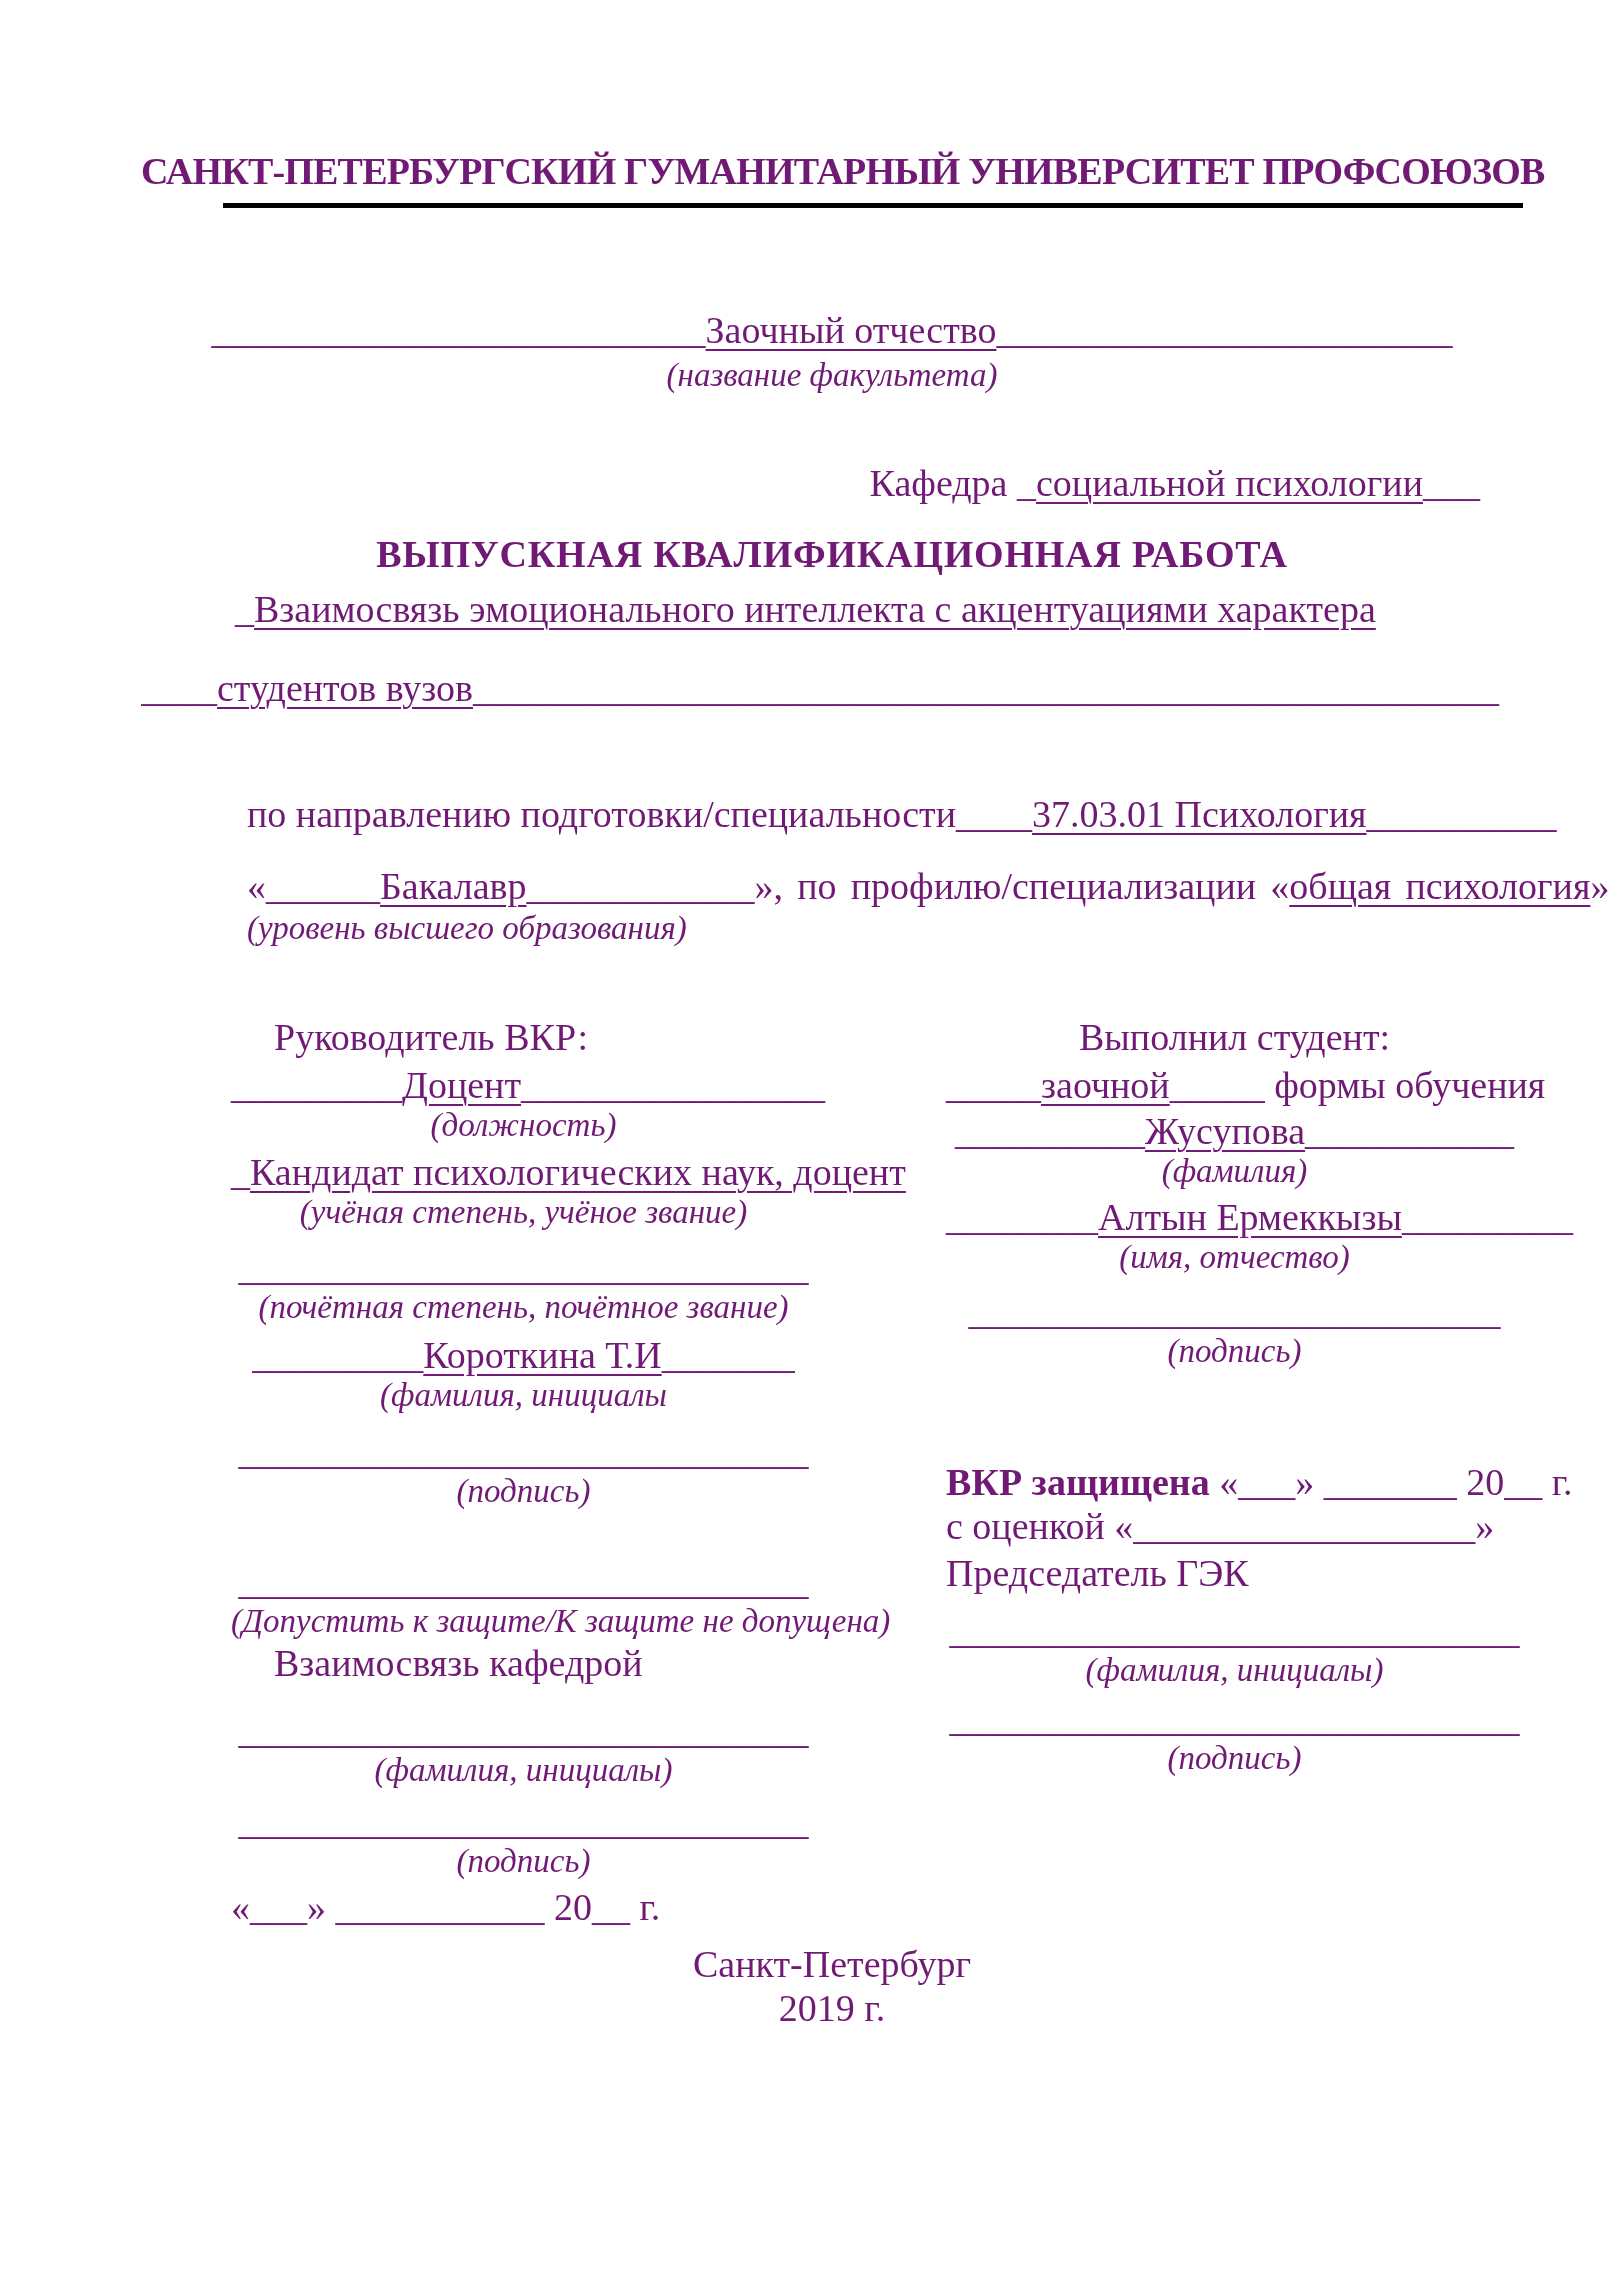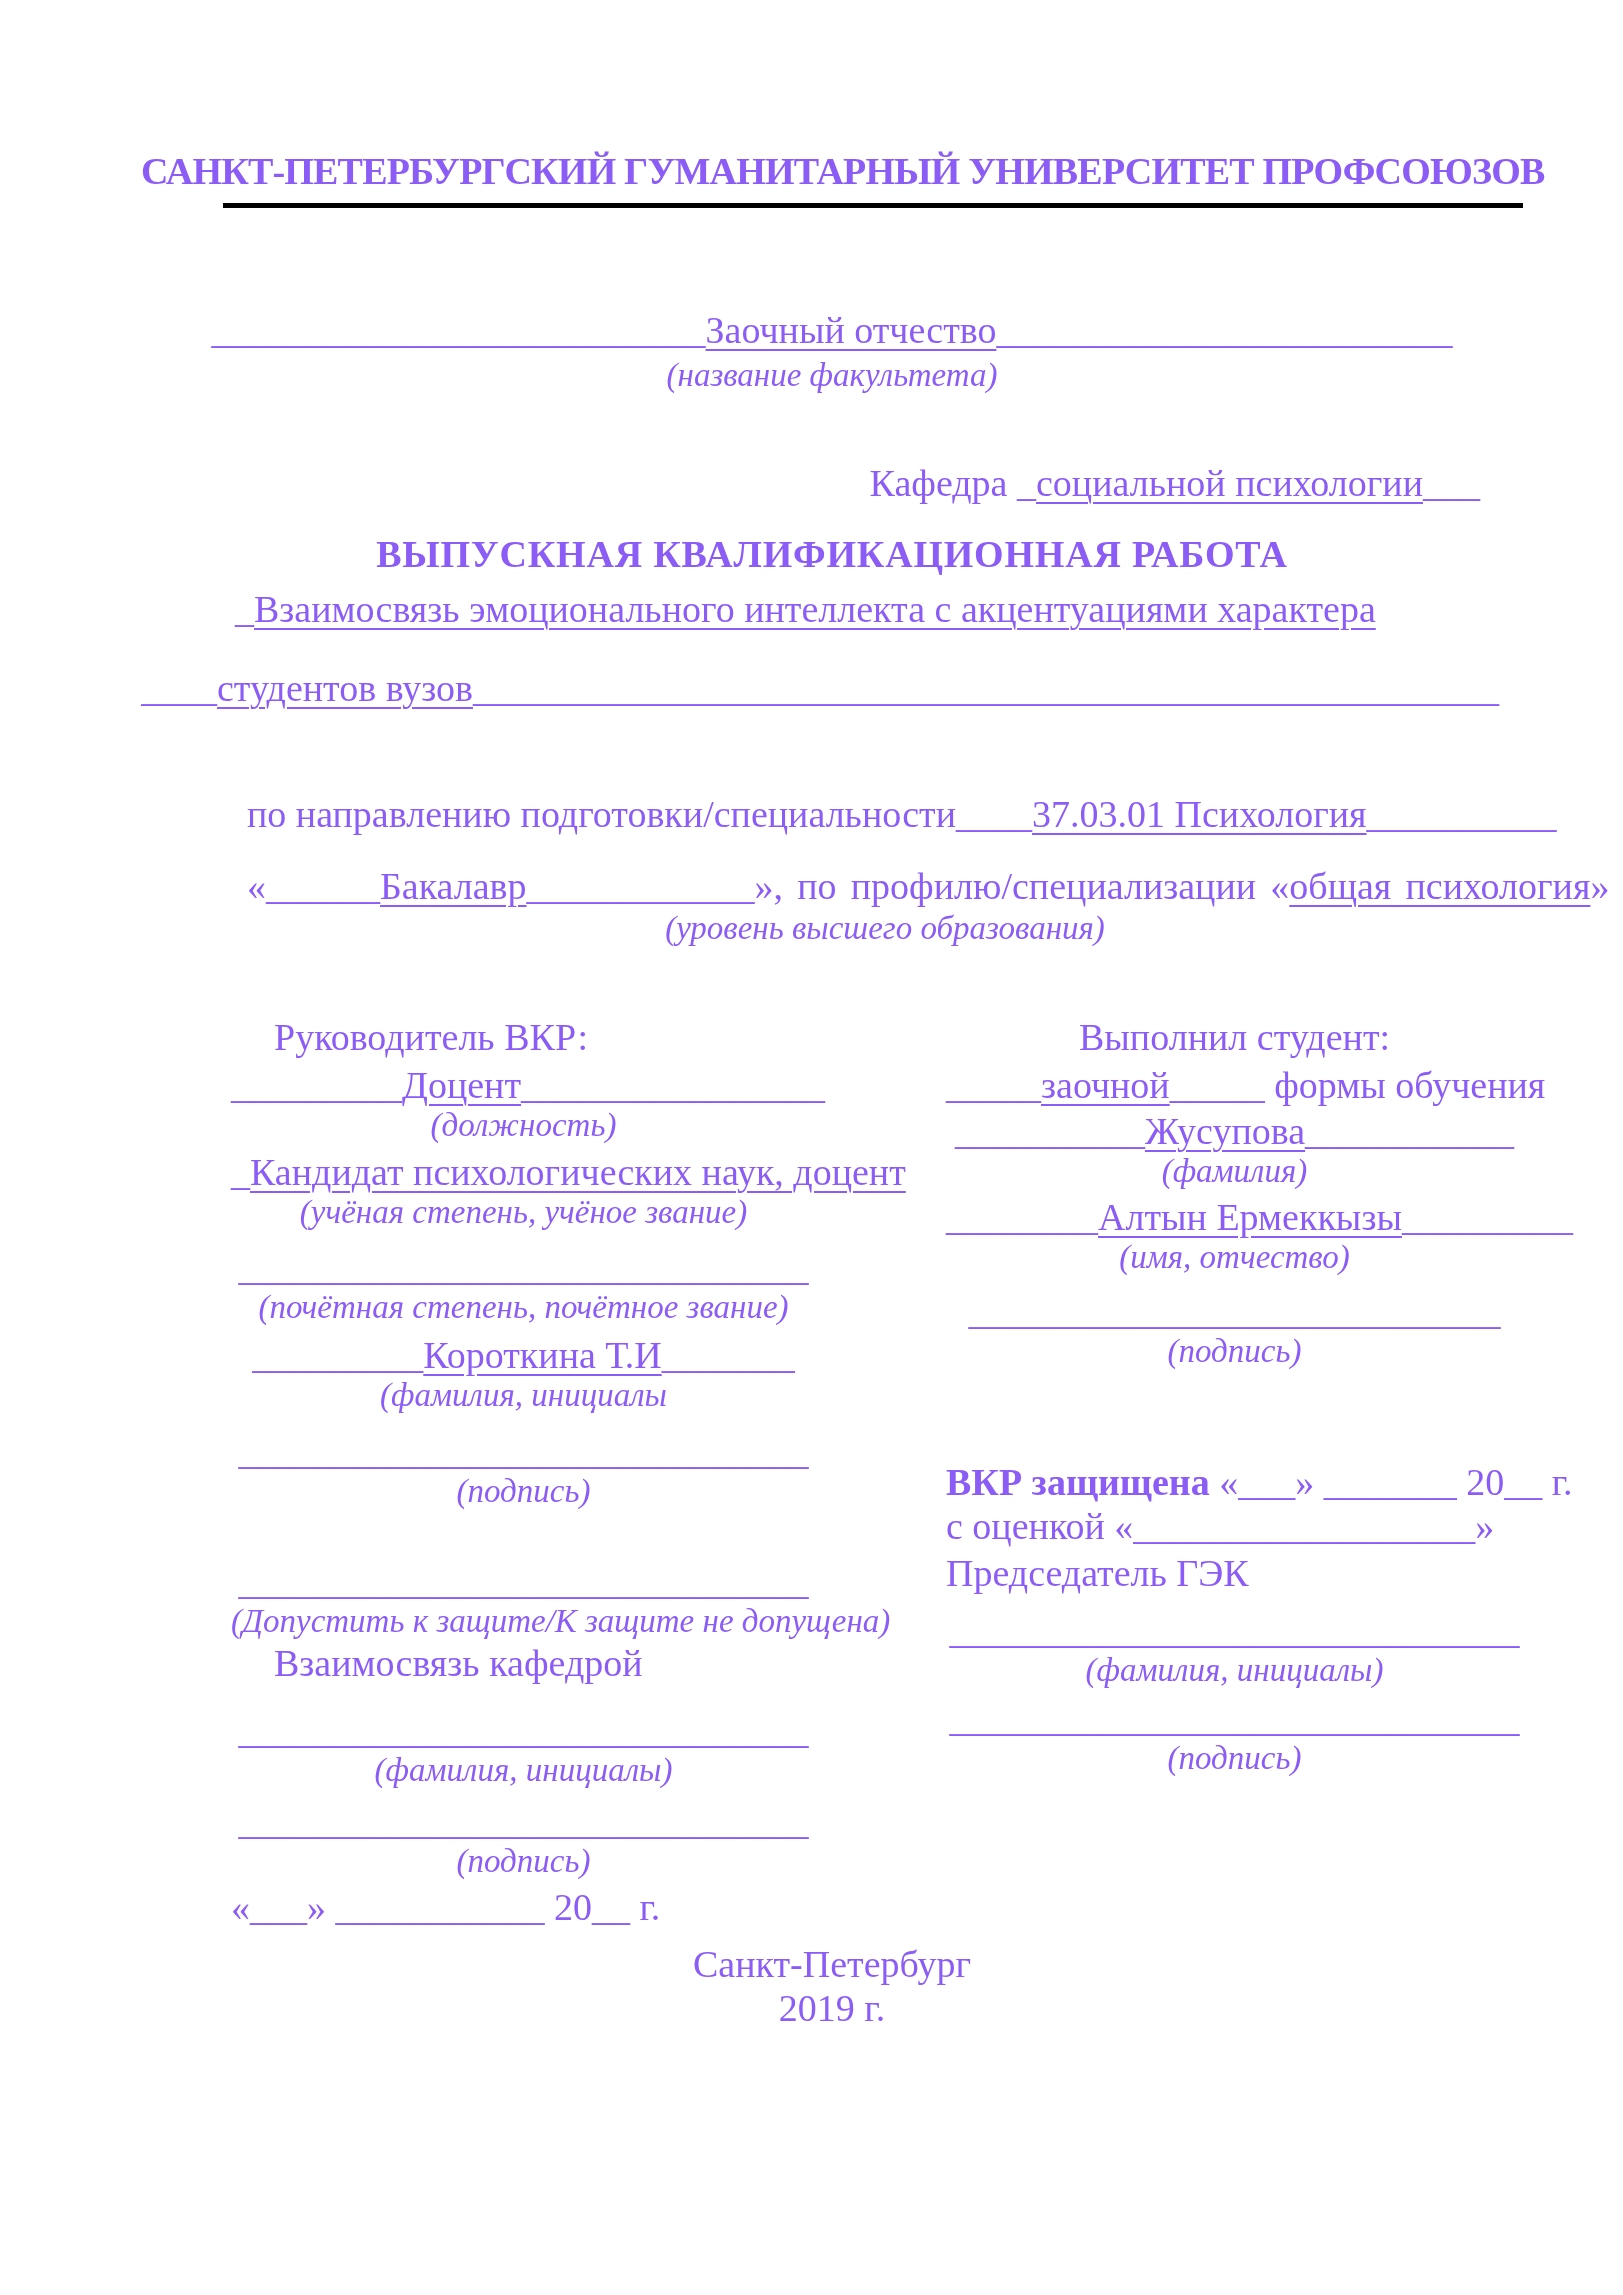--- a/index.html
+++ b/index.html
@@ -1,17 +1,17 @@
 <!DOCTYPE html>
 <html style="font-size:12.6px"><head>
 <meta charset="utf-8">
 <style>
   html,body{margin:0;padding:0;background:#e8e8e8;}
   .page{position:relative;width:1623px;height:2295px;background:#ffffff;
-        font-family:"Liberation Serif","DejaVu Serif",serif;color:#8b5cf6;overflow:hidden;}
+        font-family:"Liberation Serif","DejaVu Serif",serif;color:#701a75;overflow:hidden;}
   .content{position:absolute;left:141px;top:0;width:1382px;}
   .line{font-size:38px;line-height:44px;white-space:nowrap;}
   .cap{font-size:33px;line-height:36px;font-style:italic;white-space:nowrap;}
   .center{text-align:center;}
   .right{text-align:right;font-family:Liberation Serif, serif;}
   .bold{font-weight:bold;}
   .u{text-decoration:underline;text-decoration-thickness:2.4px;text-underline-offset:5.5px;}
   .univ{font-size:38px;font-weight:bold;line-height:46px;text-align:center;
         padding-top:148px;letter-spacing:-0.8px;white-space:nowrap;}
   .rule{border-top:5.5px solid #000;margin-top:9.4px;margin-left:82px;margin-right:0;}
@@ -48,21 +48,21 @@
       <span>____</span><span class="u">студентов вузов</span><span>______________________________________________________</span>
     </div>
 
     <div class="line" style="margin-top:82px;margin-left:106px;">
       <span>по направлению подготовки/специальности</span><span>____</span><span class="u">37.03.01 Психология</span><span>__________</span>
     </div>
 
     <div class="line" style="margin-top:28px;margin-left:106px;word-spacing:4.7px;">
       <span>«</span><span>______</span><span class="u">Бакалавр</span><span>____________</span><span>»,  </span><span>по  профилю/специализации  </span><span>«</span><span class="u">общая психология</span><span>»</span>
     </div>
-    <div class="cap" style="margin-top:1.6px;margin-left:106px;text-align:center;">(уровень высшего образования)</div>
+    <div class="cap" style="margin-top:1.6px;margin-left:106px;">(уровень высшего образования)</div>
 
     <div class="columns">
 
       <div class="col-left">
         <div class="line tl indent">Руководитель ВКР:</div>
         <div class="line" style="margin-top:4.7px;">
           <span>_________</span><span class="u">Доцент</span><span>________________</span>
         </div>
         <div class="cap">(должность)</div>
         <div class="line" style="margin-top:6.3px;">

